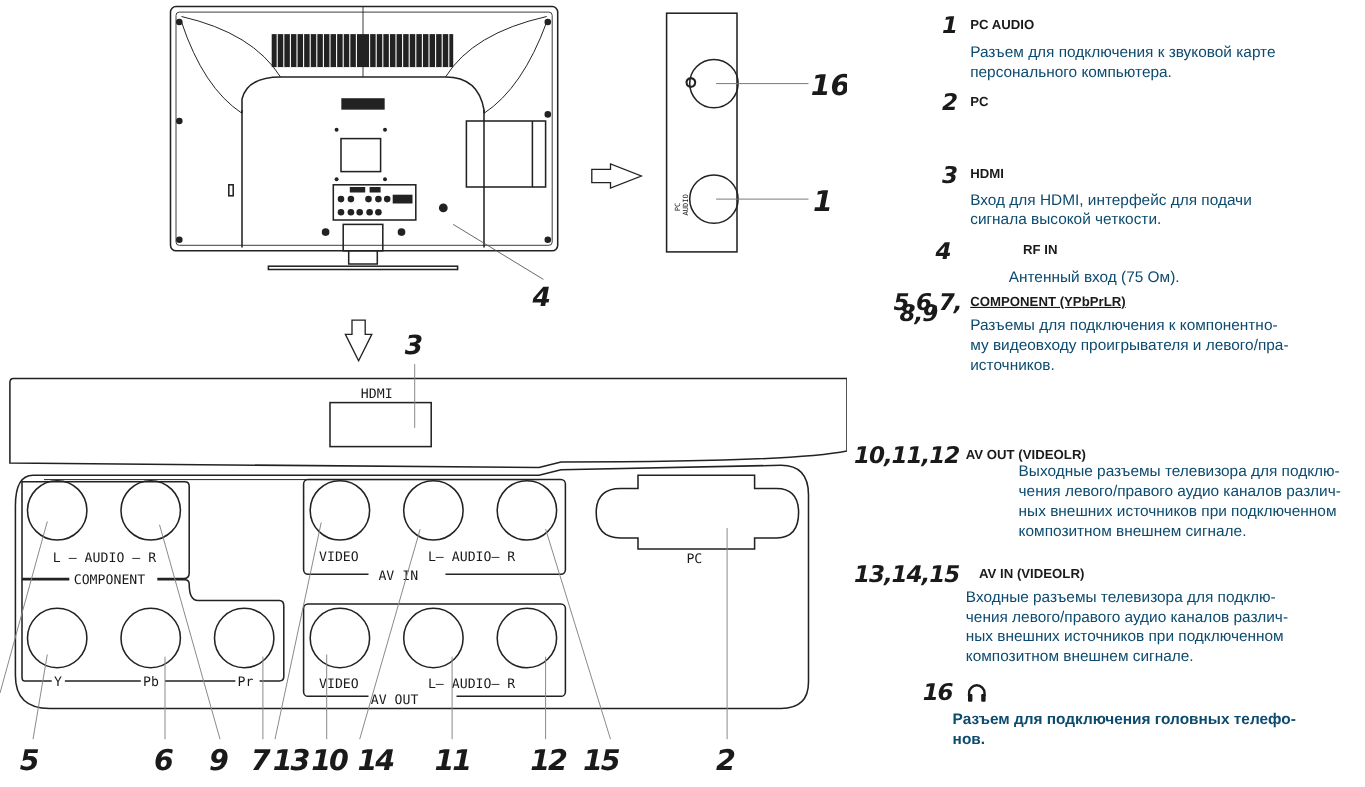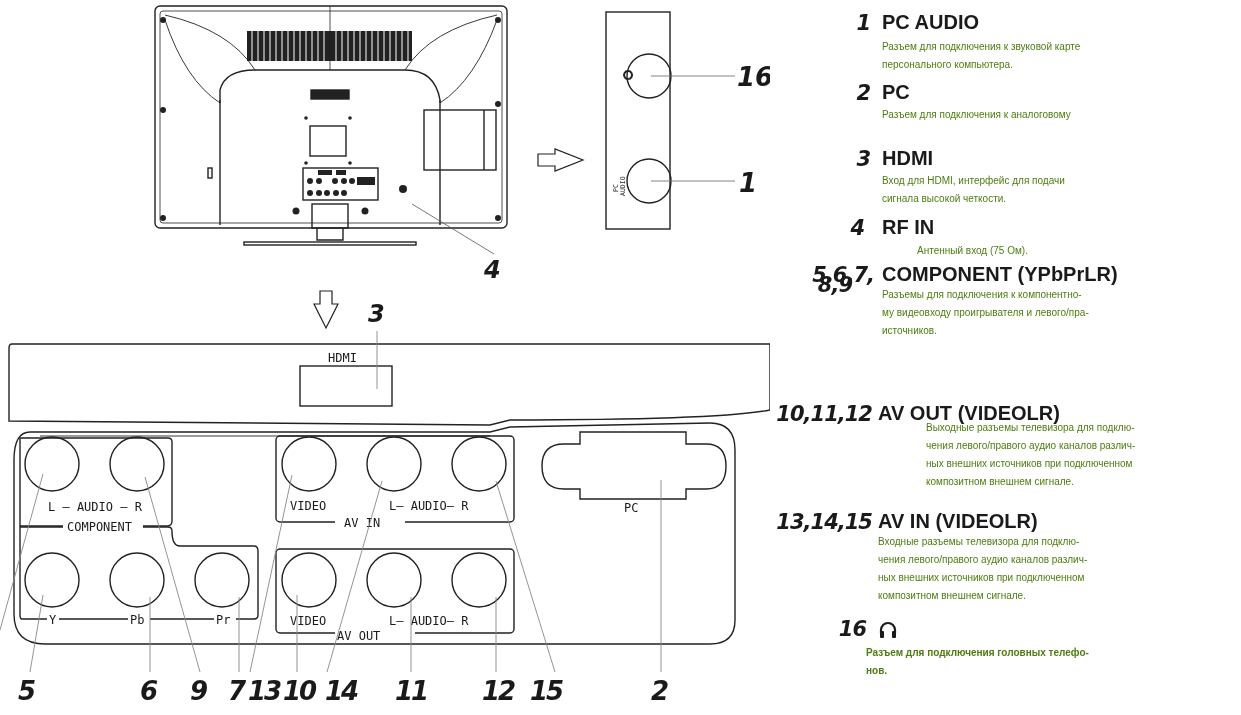--- a/index.html
+++ b/index.html
@@ -5,22 +5,22 @@
   html, body { margin:0; padding:0; background:#ffffff; }
   body { width:1241px; height:715px; position:relative; overflow:hidden;
          font-family:"Liberation Sans", sans-serif; color:#222; }
   svg.diagram { position:absolute; left:0; top:0; }
   .callout { font-family:"DejaVu Sans", sans-serif; font-weight:bold; font-style:italic; fill:#1a1a1a; }
   .plabel { font-family:"DejaVu Sans Mono", monospace; fill:#1a1a1a; }
   .legend { position:absolute; left:770px; top:0; width:471px; }
   .item { position:absolute; left:0; width:471px; }
   .num { position:absolute; font-family:"DejaVu Sans", sans-serif; font-weight:bold; font-style:italic;
          font-size:21px; color:#1a1a1a; text-align:right; line-height:22px; letter-spacing:-1px; }
-  .ttl { position:absolute; left:112px; font-weight:bold; font-size:20px; color:#1a1a1a; line-height:20px; }
-  .desc { position:absolute; left:112px; font-size:10px; color:#4d7c0f; line-height:18px; width:350px; }
+  .ttl { position:absolute; left:112px; font-weight:bold; font-size:12px; color:#1a1a1a; line-height:20px; }
+  .desc { position:absolute; left:112px; font-size:14px; color:#0c4a6e; line-height:18px; width:350px; }
   .desc.wide { left:96px; width:360px;font-weight:bold; }
   .hp-icon { position:absolute; left:128px; }
 </style>
 </head>
 <body>
 
 <svg class="diagram" width="770" height="715" viewBox="0 0 770 715" xmlns="http://www.w3.org/2000/svg">
 
   <g fill="none" stroke="#222" stroke-width="1.4">
     <rect x="155" y="6" width="352" height="222" rx="5"></rect>
@@ -224,66 +224,65 @@
     <div class="desc" style="top:26px;">
       <div>Разъем для подключения к звуковой карте</div>
       <div>персонального компьютера.</div>
     </div>
   </div>
 
   <div class="item" style="top:82px;">
     <div class="num" style="left:60px;width:40px;">2</div>
     <div class="ttl" style="top:0;">PC</div>
     <div class="desc" style="top:24px;">
-      <div>Разъем для подключения к аналоговому</div>
     </div>
   </div>
 
   <div class="item" style="top:148px;">
     <div class="num" style="left:60px;width:40px;">3</div>
     <div class="ttl" style="top:0;">HDMI</div>
     <div class="desc" style="top:24px;">
       <div>Вход для HDMI, интерфейс для подачи</div>
       <div>сигнала высокой четкости.</div>
     </div>
   </div>
 
   <div class="item" style="top:217px;">
     <div class="num" style="left:60px;width:34px;">4</div>
-    <div class="ttl" style="top:0;">RF IN</div>
+    <div class="ttl" style="top:0;margin-left:48px;">RF IN</div>
     <div class="desc" style="top:25px;margin-left:35px;">
       <div>Антенный вход (75 Ом).</div>
     </div>
   </div>
 
   <div class="item" style="top:264px;">
     <div class="num" style="left:28px;width:76px;">5,6,7,</div>
     <div class="num" style="left:38px;width:44px;top:10px;">8,9</div>
-    <div class="ttl" style="top:0;">COMPONENT (YPbPrLR)</div>
+    <div class="ttl" style="top:0;text-decoration:underline;">COMPONENT (YPbPrLR)</div>
     <div class="desc" style="top:22px;">
       <div>Разъемы для подключения к компонентно-</div>
       <div>му видеовходу проигрывателя и левого/пра-</div>
       <div>источников.</div>
     </div>
   </div>
 
   <div class="item" style="top:403px;">
     <div class="num" style="left:0;width:102px;">10,11,12</div>
     <div class="ttl" style="left:108px;top:0;">AV OUT (VIDEOLR)</div>
     <div class="desc" style="left:108px;top:16px;margin-left:48px;">
       <div>Выходные разъемы телевизора для подклю-</div>
       <div>чения левого/правого аудио каналов различ-</div>
       <div>ных внешних источников при подключенном</div>
       <div>композитном внешнем сигнале.</div>
     </div>
   </div>
 
   <div class="item" style="top:511px;">
     <div class="num" style="left:0;width:102px;">13,14,15</div>
-    <div class="ttl" style="left:108px;top:0;">AV IN (VIDEOLR)</div>
+    <div class="ttl" style="left:120px;top:0;">AV IN (VIDEOLR)</div>
     <div class="desc" style="left:108px;top:22px;">
       <div>Входные разъемы телевизора для подклю-</div>
       <div>чения левого/правого аудио каналов различ-</div>
       <div>ных внешних источников при подключенном</div>
       <div>композитном внешнем сигнале.</div>
     </div>
   </div>
 
   <div class="item" style="top:618px;">
     <div class="num" style="left:58px;width:38px;">16</div>

